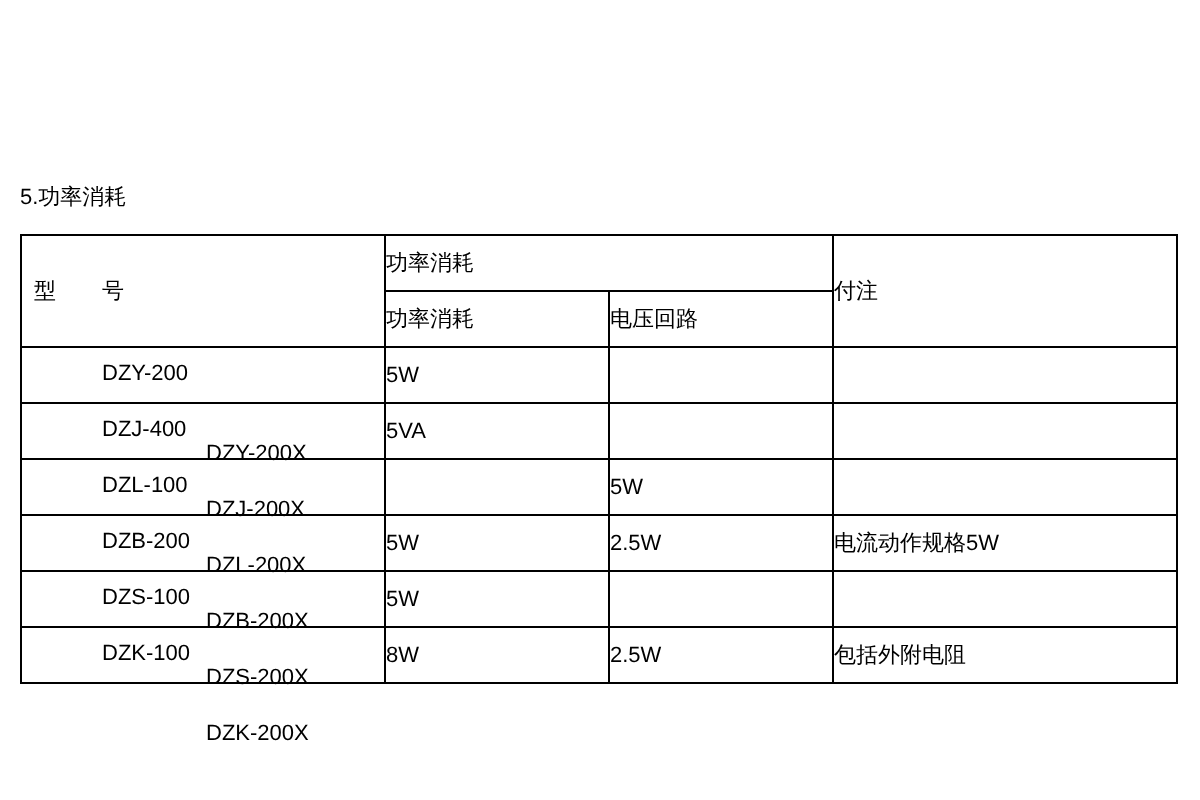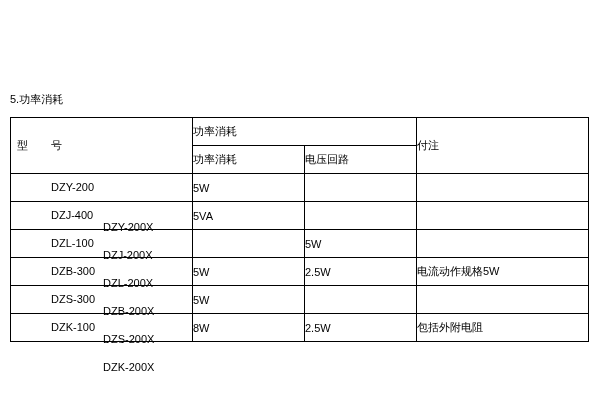--- a/index.html
+++ b/index.html
@@ -144,33 +144,33 @@
             </div>
           </td>
           <td></td>
           <td>5W</td>
           <td></td>
         </tr>
 
         <tr class="tall">
           <td>
             <div class="model-cell">
-              <span class="m1">DZB-300</span>
+              <span class="m1">DZB-200</span>
               <span class="m2">DZB-200X</span>
             </div>
           </td>
           <td>5W</td>
           <td>2.5W</td>
           <td>电流动作规格5W</td>
         </tr>
 
         <tr class="tall">
           <td>
             <div class="model-cell">
-              <span class="m1">DZS-300</span>
+              <span class="m1">DZS-100</span>
               <span class="m2">DZS-200X</span>
             </div>
           </td>
           <td>5W</td>
           <td></td>
           <td></td>
         </tr>
 
         <tr class="tall">
           <td>

